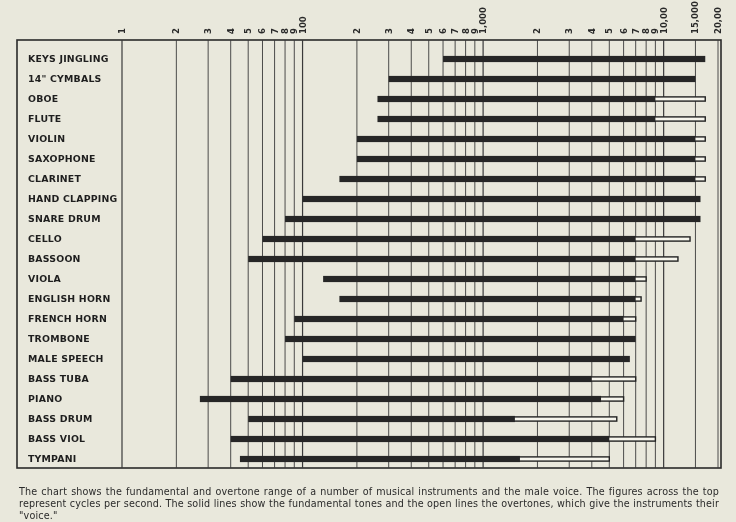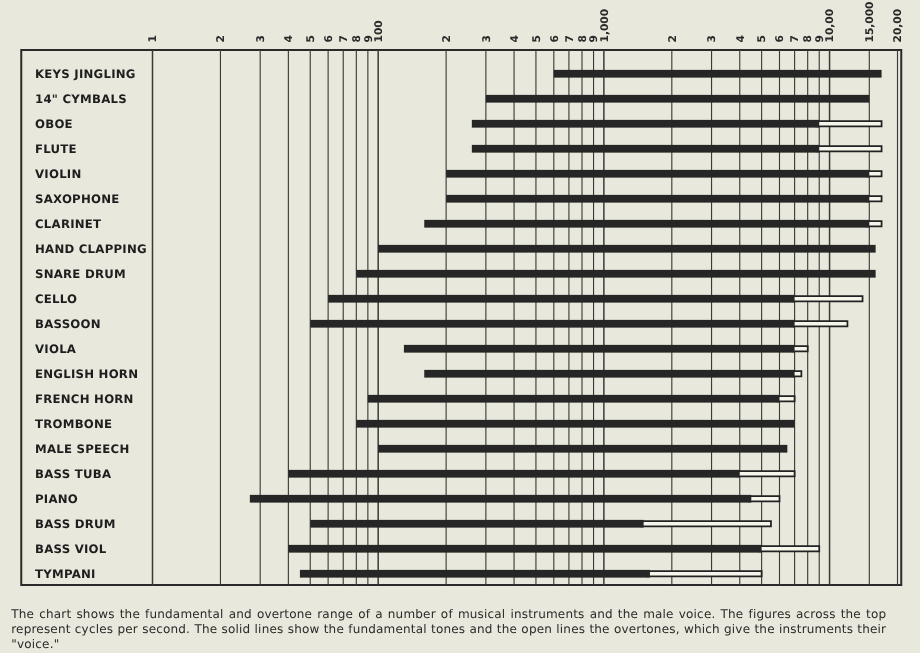--- a/index.html
+++ b/index.html
@@ -8,21 +8,21 @@
     background:#e9e8dc;
     font-family:"DejaVu Sans", sans-serif;
     color:#1e1e1e;
     position:relative;
   }
   #chart {
     position:absolute; left:0; top:0; width:736px; height:470px;
   }
   #chart svg { position:absolute; left:0; top:0; }
   .caption {
-    position:absolute; left:9px; top:486px; width:700px;
+    position:absolute; left:19px; top:486px; width:700px;
     font-size:9.6px; line-height:12.2px; letter-spacing:0.15px;
     color:#2a2a2a; text-align:justify;
   }
   .tick-label {
     font-family:"DejaVu Sans", sans-serif;
     font-size:8.5px; font-weight:bold; fill:#2a2a2a;
   }
   .inst-label {
     font-family:"DejaVu Sans", sans-serif;
     font-size:9.4px; font-weight:bold; fill:#1e1e1e; letter-spacing:0.2px;

